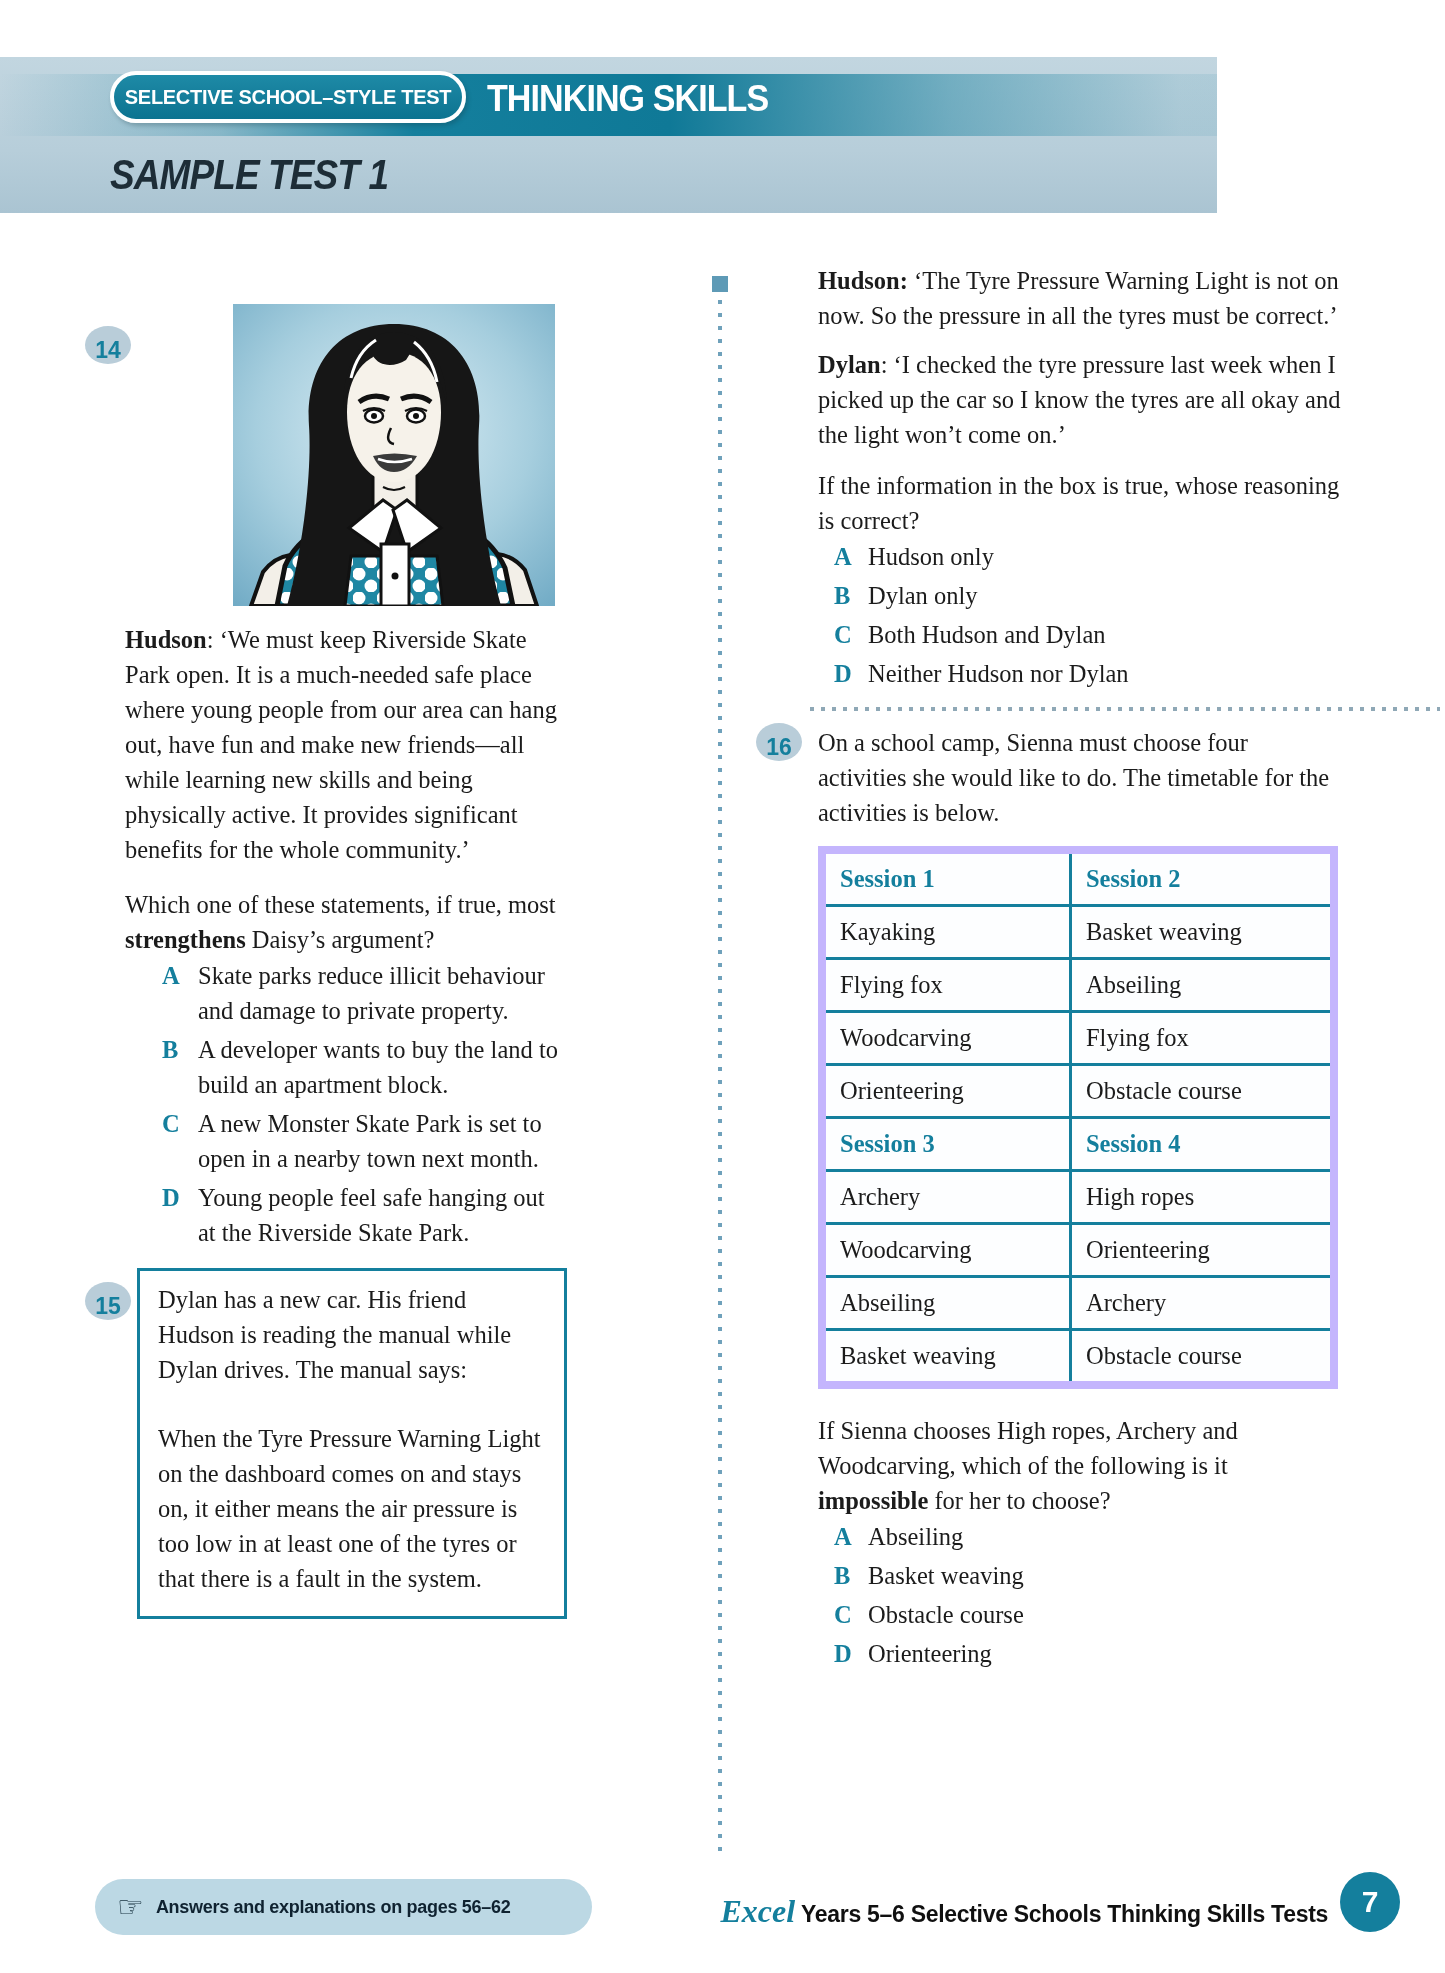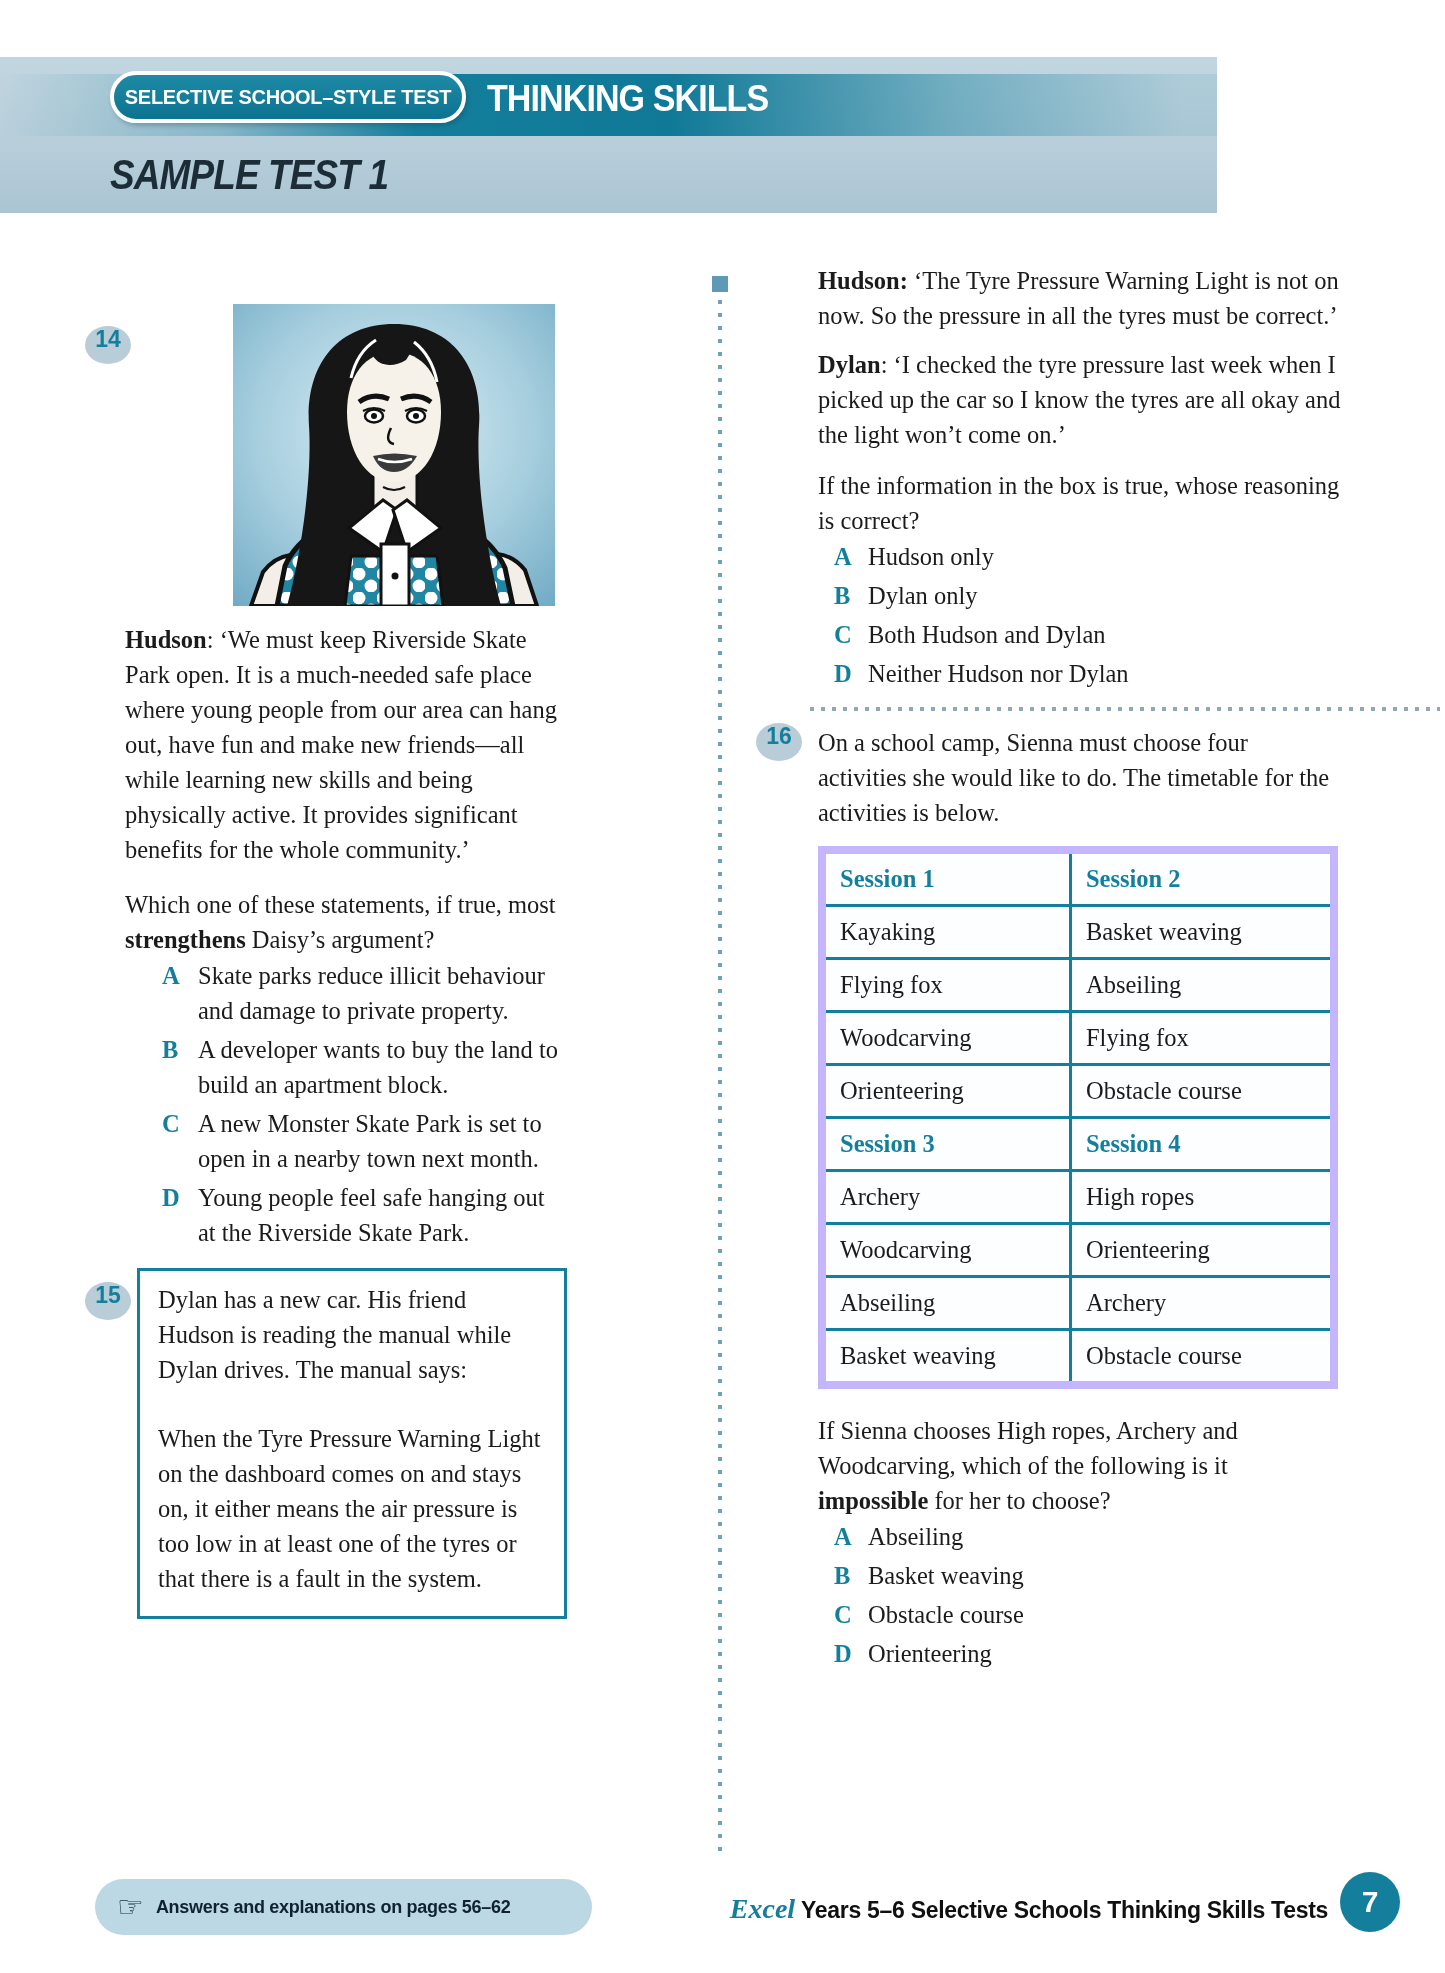--- a/index.html
+++ b/index.html
@@ -22,21 +22,21 @@
     font-style:italic;font-weight:bold;font-size:42px;letter-spacing:-1px;transform:scaleX(0.88);transform-origin:left center;white-space:nowrap;}
   
   .divider-square{position:absolute;left:712px;top:276px;width:16px;height:16px;background:#5e9ab6;}
   .divider-dots{position:absolute;left:718px;top:300px;width:4px;height:1552px;
     background:repeating-linear-gradient(180deg,#6fa1bb 0 4px,transparent 4px 13px);}
   
   .p{margin:0;font-size:24.5px;line-height:35px;}
   b{font-weight:bold;}
   .indent{margin-left:50px;}
   .badge{position:absolute;width:46px;height:38px;border-radius:50%;background:#b9cdd9;
-    display:flex;align-items:flex-start;justify-content:center;
+    display:flex;align-items:flex-end;justify-content:center;
     color:#147f9d;font-family:"Liberation Sans", sans-serif;font-weight:bold;font-size:23px;}
   .stim-box{margin-left:62px;border:3px solid #147f9d;background:#ffffff;padding:11px 16px 13px 18px;box-sizing:border-box;}
   .option{display:flex;margin:1px 0 4px 87px;}
   .opt-letter{flex:0 0 36px;color:#147f9d;font-weight:bold;font-size:24.5px;line-height:35px;}
   .opt-text{flex:1;font-size:24.5px;line-height:35px;}
   
   .col-left{position:absolute;left:75px;top:262px;width:492px;}
   .col-right{position:absolute;left:818px;top:263px;width:524px;}
   .col-right .option{margin-left:16px;}
   .col-right .opt-letter{flex:0 0 34px;}
@@ -49,21 +49,21 @@
   table.timetable td,table.timetable th{border:3px solid #147f9d;padding:9px 14px 10px 14px;
     font-size:24.5px;line-height:31px;text-align:left;}
   table.timetable{border:8px solid #c4b5fd;}
   table.timetable th{color:#147f9d;font-weight:bold;font-family:"Liberation Serif", serif;}
   
   .answers-pill{position:absolute;left:95px;top:1879px;width:497px;height:56px;border-radius:30px;
     background:#bcd8e4;display:flex;align-items:center;box-sizing:border-box;padding:0 22px;gap:12px;}
   .hand-icon{font-size:30px;color:#16303e;line-height:1;}
   .answers-text{font-family:"Liberation Sans", sans-serif;font-weight:bold;font-size:18px;color:#0f2230;letter-spacing:-0.3px;white-space:nowrap;}
   .brand-line{position:absolute;top:1893px;right:117px;white-space:nowrap;}
-  .brand{font-family:"Liberation Serif", serif;font-style:italic;font-weight:bold;font-size:28px;color:#147f9d;text-align:center;}
+  .brand{font-family:"Liberation Serif", serif;font-style:italic;font-weight:bold;font-size:32px;color:#147f9d;text-align:center;}
   .series{font-family:"Liberation Sans", sans-serif;font-weight:bold;font-size:23px;color:#101010;letter-spacing:-0.3px;margin-left:6px;}
   .page-circle{position:absolute;left:1340px;top:1872px;width:60px;height:60px;border-radius:50%;background:#147f9d;
     display:flex;align-items:center;justify-content:center;color:#fff;font-family:"Liberation Sans", sans-serif;font-weight:bold;font-size:30px;}
   .q15-p2{margin-top:34px;}
   .mt14{margin-top:14px;}.mt16{margin-top:16px;}.mt18{margin-top:18px;}.mt20{margin-top:20px;}.mt24{margin-top:24px;}
 </style>
 </head>
 <body>
 
 <div class="header-band">

